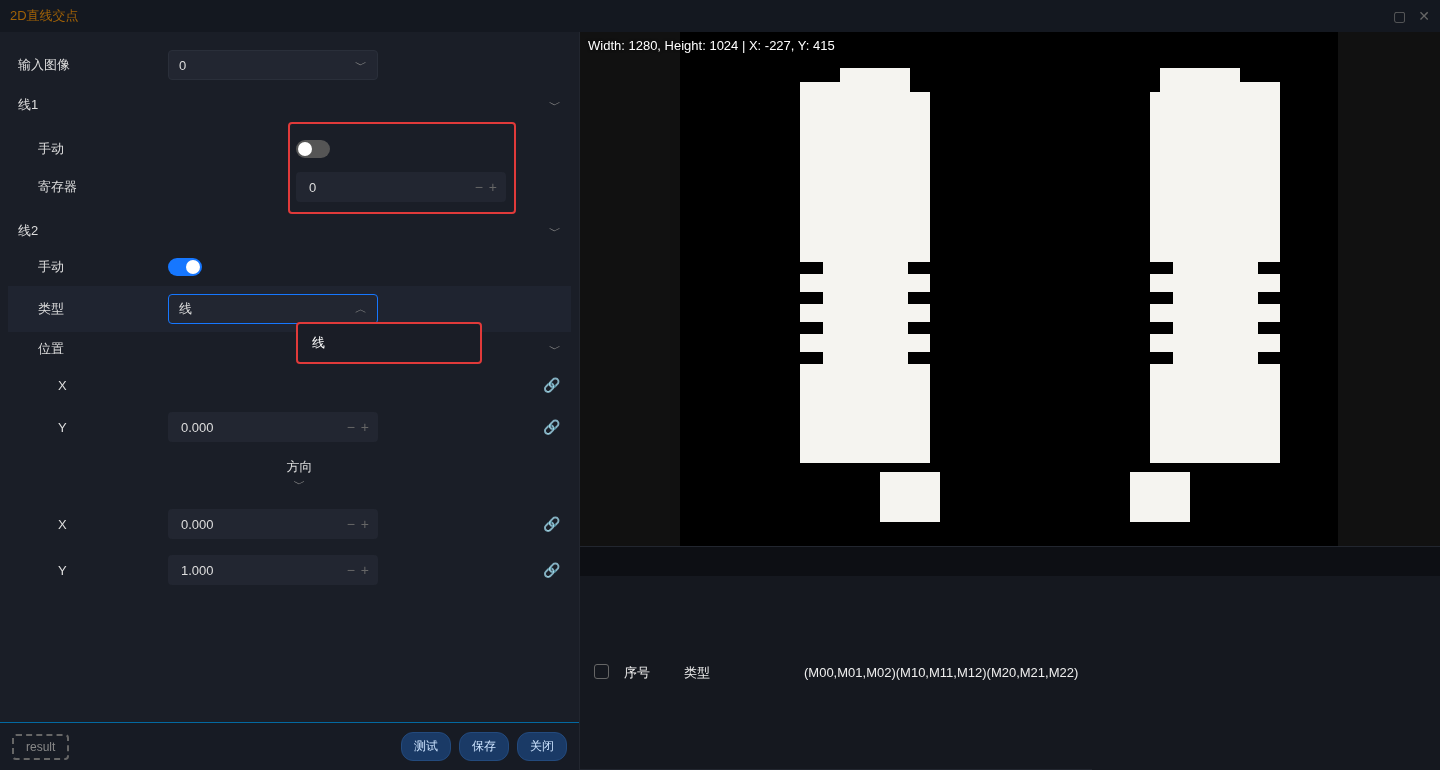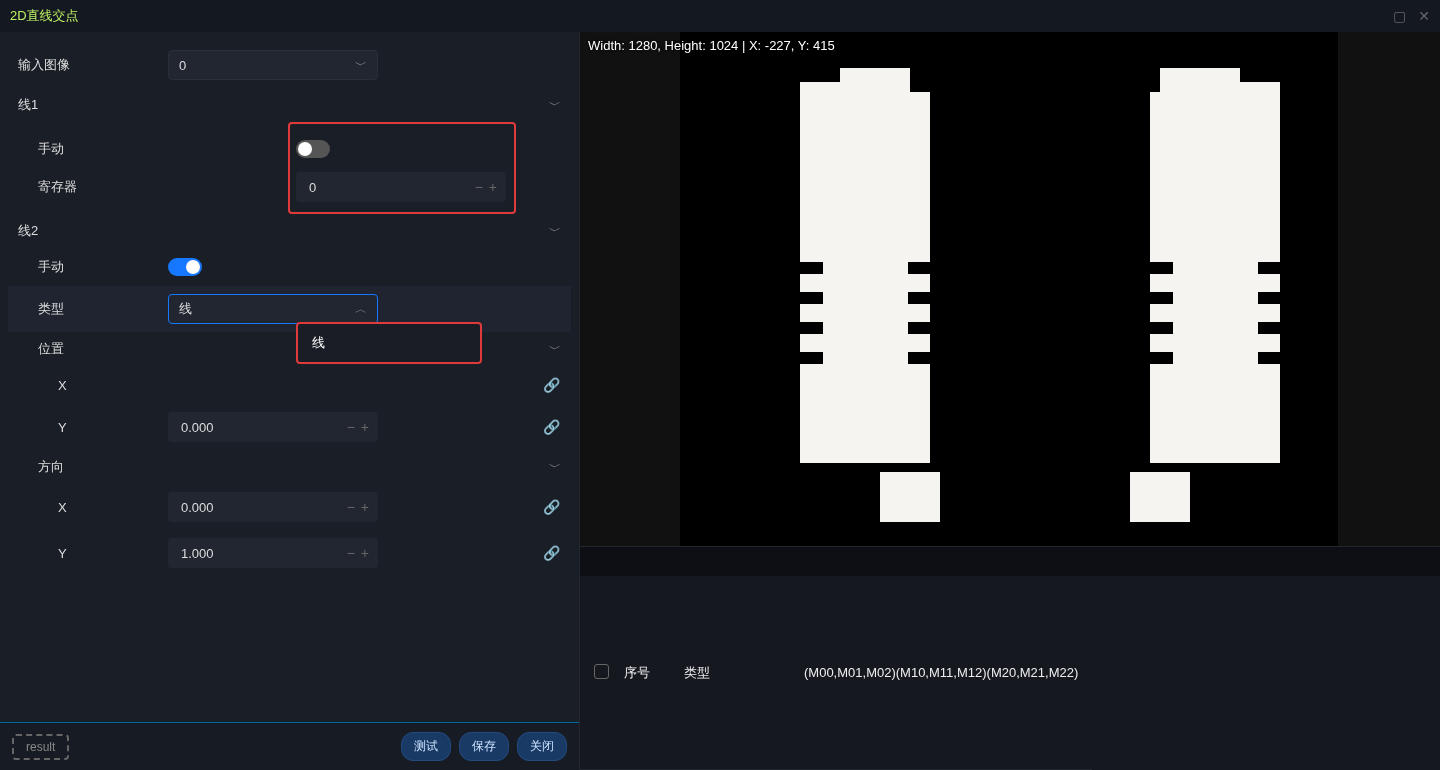--- a/index.html
+++ b/index.html
@@ -6,21 +6,21 @@
     body {
       width: 1440px; height: 770px; overflow: hidden;
       background: #0f1117; color: #e0e0e0;
       font-family: "Microsoft YaHei", "PingFang SC", sans-serif;
       font-size: 13px;
     }
     .titlebar {
       height: 32px; display: flex; align-items: center; justify-content: space-between;
       padding: 0 10px; background: #141820; color: #888;
     }
-    .titlebar .title { font-size: 13px; color: #bef264; }
+    .titlebar .title { font-size: 13px; color: #a16207; }
     .titlebar .winbtns { display: flex; gap: 12px; }
     .titlebar .winbtns span { cursor: pointer; color: #666; font-size: 14px; }
     .main { display: flex; height: 738px; }
     .left-panel {
       width: 580px; height: 100%; background: #be185d; border-right: 1px solid #22262f;
       display: flex; flex-direction: column; position: relative;
     }
     .left-content { flex: 1; overflow-y: auto; padding: 10px 8px; background: #1a1e27; }
     .row { display: flex; align-items: center; padding: 8px 10px; min-height: 38px; }
     .row .label { width: 150px; color: #ddd; }
@@ -198,21 +198,21 @@
             <span>0.000</span>
             <div class="btns">
               <span>−</span>
               <span>+</span>
             </div>
           </div>
           <span class="link-icon">🔗</span>
         </div>
       </div>
 
-      <div class="section-row" style="padding-left:30px;">
+      <div class="section-row" style="padding-left:30px;flex-direction:column;">
         <span>方向</span>
         <span class="chev">﹀</span>
       </div>
 
       <div class="row">
         <div class="label indent2">X</div>
         <div class="ctrl">
           <div class="numbox">
             <span>0.000</span>
             <div class="btns">

